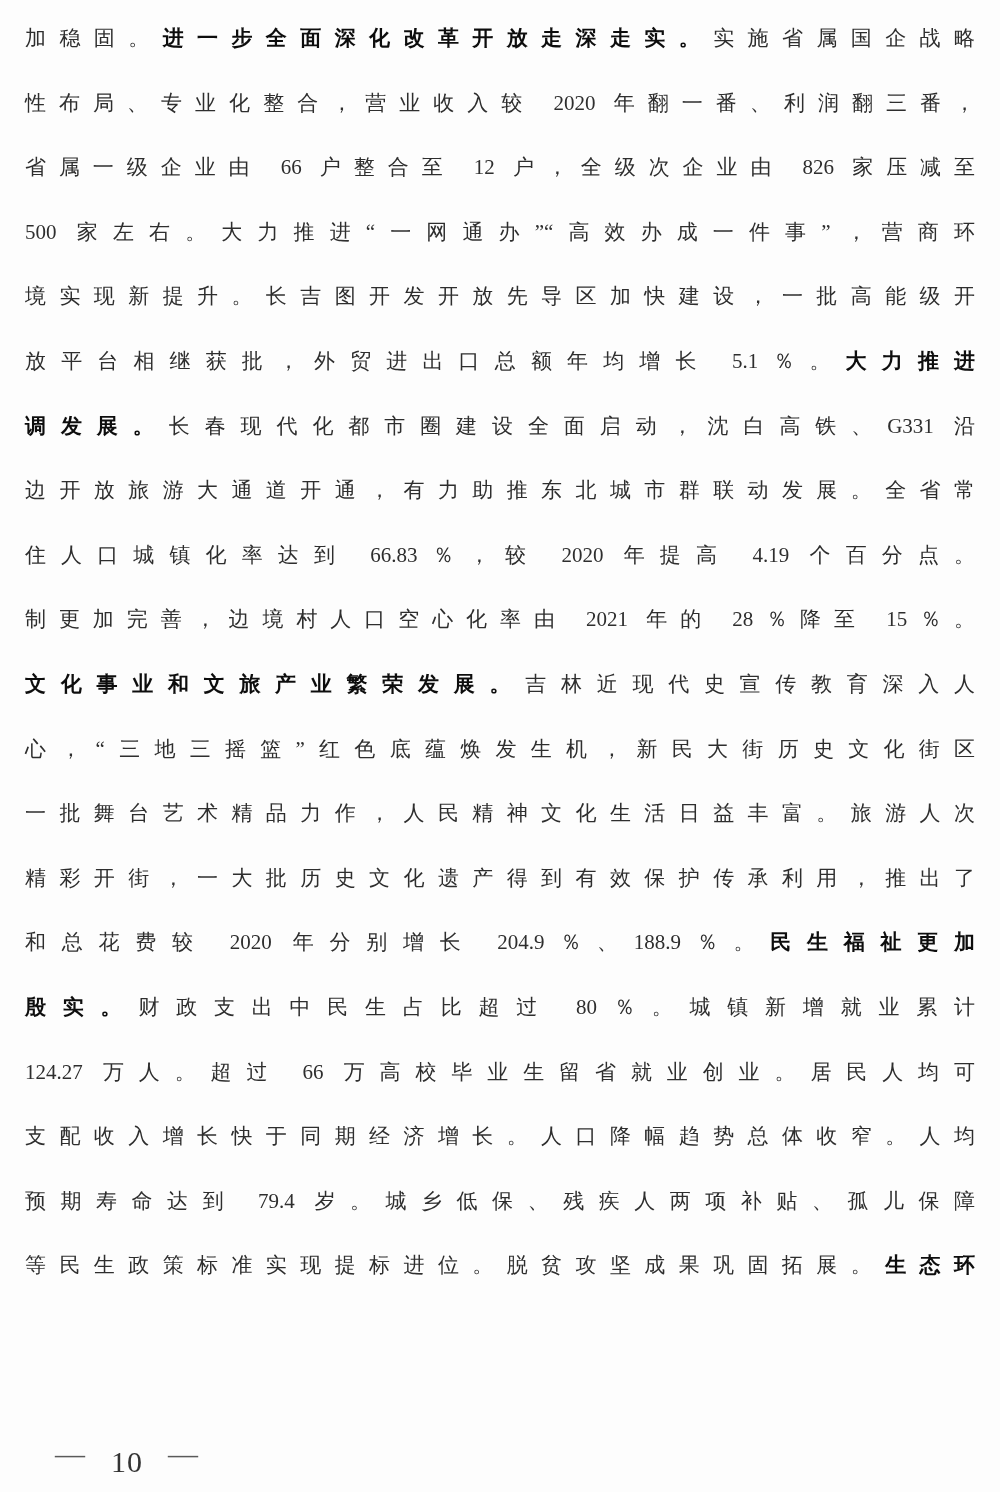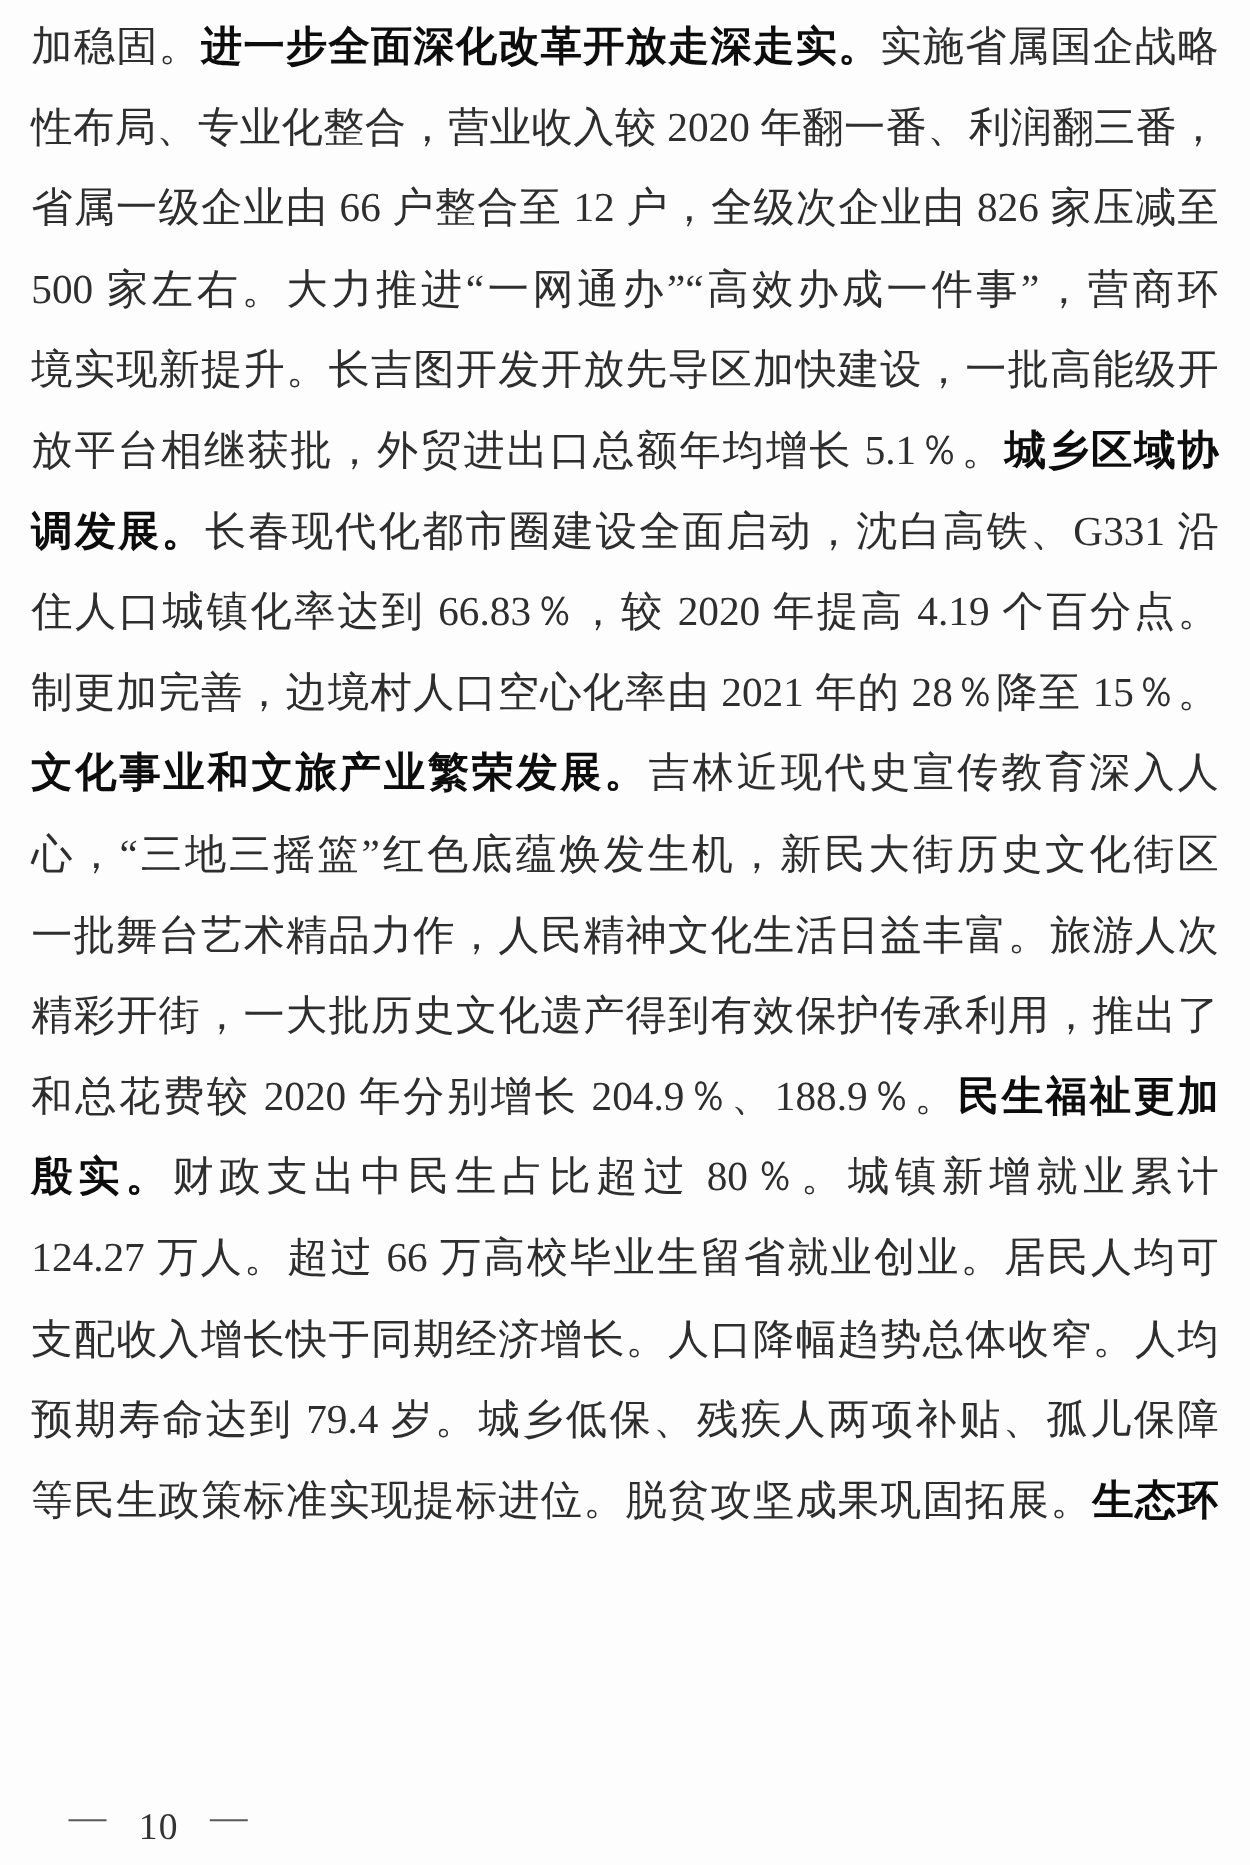--- a/index.html
+++ b/index.html
@@ -18,21 +18,21 @@
   }
   .text-block {
     position: absolute;
     left: 25px;
     top: 6px;
     width: 950px;
   }
   .line {
     height: 64.6px;
     line-height: 64.6px;
-    font-size: 33px;
+    font-size: 21px;
     color: #2e2e2e;
     text-align: justify;
     text-align-last: justify;
     text-justify: inter-character;
     white-space: nowrap;
   }
   .line span.em {
     font-weight: 700;
     color: #0d0d0d;
   }
@@ -59,22 +59,23 @@
 </head>
 <body>
 
 <div class="page">
   <div class="text-block">
       <div class="line"><span>加稳固。</span><span class="em">进一步全面深化改革开放走深走实。</span><span>实施省属国企战略</span></div>
       <div class="line"><span>性布局、专业化整合，营业收入较 2020 年翻一番、利润翻三番，</span></div>
       <div class="line"><span>省属一级企业由 66 户整合至 12 户，全级次企业由 826 家压减至</span></div>
       <div class="line"><span>500 家左右。大力推进“一网通办”“高效办成一件事”，营商环</span></div>
       <div class="line"><span>境实现新提升。长吉图开发开放先导区加快建设，一批高能级开</span></div>
-      <div class="line"><span>放平台相继获批，外贸进出口总额年均增长 5.1％。</span><span class="em">城乡区域协</span></div>
+      <div class="line"><span>放平台相继获批，外贸进出口总额年均增长 5.1％。</span><span class="em">大力推进</span></div>
       <div class="line"><span class="em">调发展。</span><span>长春现代化都市圈建设全面启动，沈白高铁、G331 沿</span></div>
+      <div class="line"><span>边开放旅游大通道开通，有力助推东北城市群联动发展。全省常</span></div>
       <div class="line"><span>住人口城镇化率达到 66.83％，较 2020 年提高 4.19 个百分点。</span></div>
       <div class="line"><span>制更加完善，边境村人口空心化率由 2021 年的 28％降至 15％。</span></div>
       <div class="line"><span class="em">文化事业和文旅产业繁荣发展。</span><span>吉林近现代史宣传教育深入人</span></div>
       <div class="line"><span>心，“三地三摇篮”红色底蕴焕发生机，新民大街历史文化街区</span></div>
       <div class="line"><span>一批舞台艺术精品力作，人民精神文化生活日益丰富。旅游人次</span></div>
       <div class="line"><span>精彩开街，一大批历史文化遗产得到有效保护传承利用，推出了</span></div>
       <div class="line"><span>和总花费较 2020 年分别增长 204.9％、188.9％。</span><span class="em">民生福祉更加</span></div>
       <div class="line"><span class="em">殷实。</span><span>财政支出中民生占比超过 80％。城镇新增就业累计</span></div>
       <div class="line"><span>124.27 万人。超过 66 万高校毕业生留省就业创业。居民人均可</span></div>
       <div class="line"><span>支配收入增长快于同期经济增长。人口降幅趋势总体收窄。人均</span></div>

